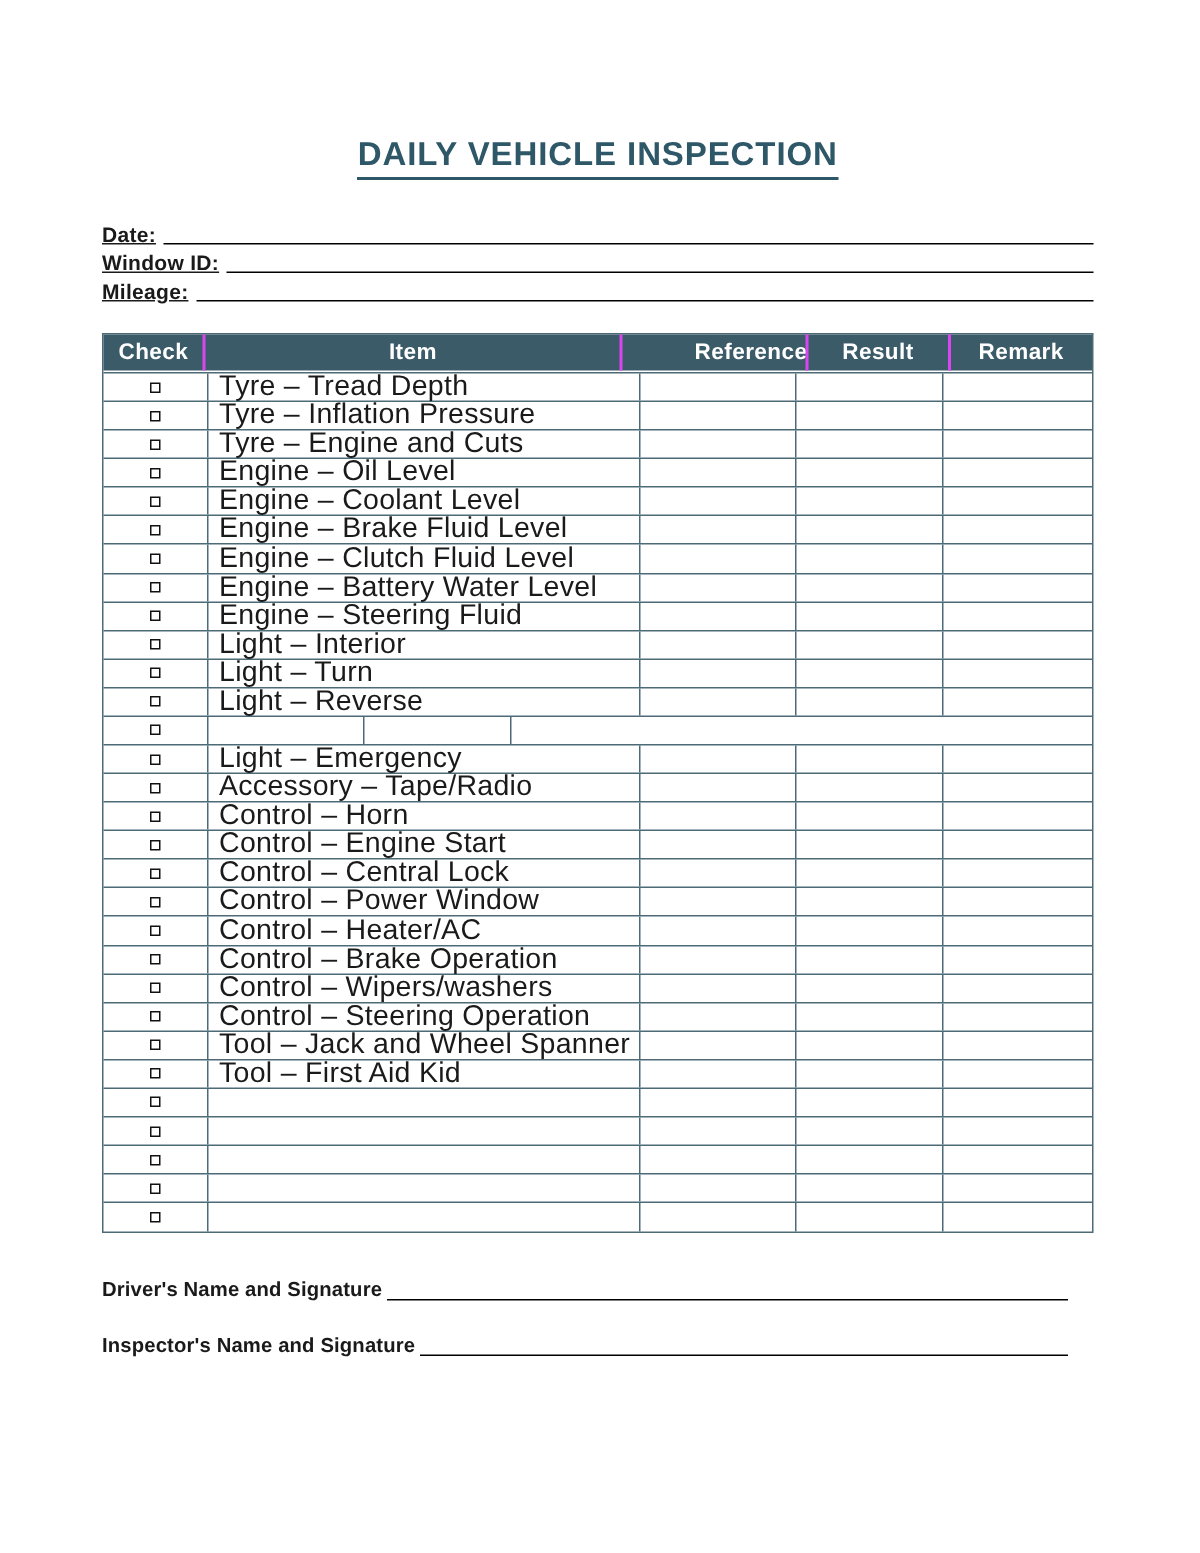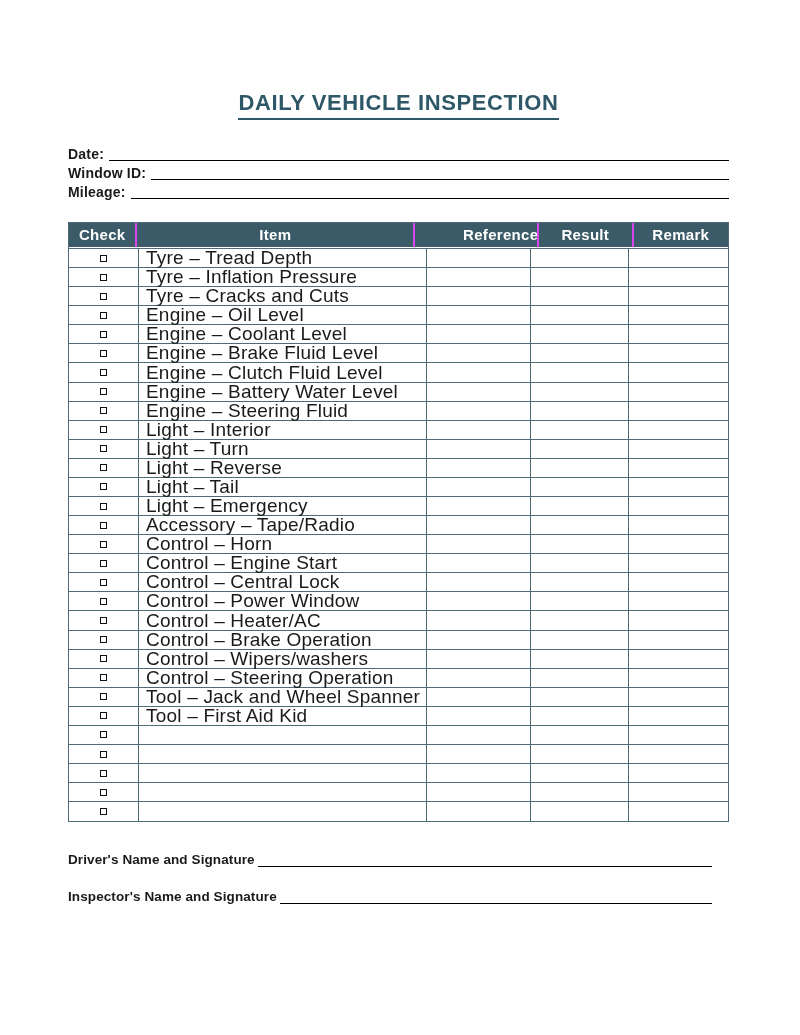--- a/index.html
+++ b/index.html
@@ -20,21 +20,21 @@
     font-size: 22px;
     font-weight: bold;
     letter-spacing: 0.6px;
     color: #2e5768;
     border-bottom: 2.5px solid #2e5768;
     padding-bottom: 2px;
   }
 
   
   .fields { margin-bottom: 19px; }
-  .field-row { display: flex; align-items: flex-start; height: 19px; }
+  .field-row { display: flex; align-items: center; height: 19px; text-decoration: underline; }
   .field-label {
     font-weight: bold; font-size: 14px; white-space: nowrap;
     padding-right: 5px; letter-spacing: 0.2px;
   }
   .field-line { flex: 1; border-bottom: 1.4px solid #000; height: 15px; }
 
   
   .insp-table { width: 661px; border: 1.5px solid #4d6b77; }
   .header-row { display: flex; background: #3c5b69; border-bottom: 1.6px solid #ffffff; }
   .header-cell {
@@ -122,21 +122,21 @@
           </div>
           <div class="t-cell col-item">Tyre – Inflation Pressure</div>
           <div class="t-cell col-ref"></div>
           <div class="t-cell col-result"></div>
           <div class="t-cell col-remark"></div>
         </div>
         <div class="t-row">
           <div class="t-cell col-check">
             <span class="checkbox"></span>
           </div>
-          <div class="t-cell col-item">Tyre – Cracks and Cuts</div>
+          <div class="t-cell col-item">Tyre – Engine and Cuts</div>
           <div class="t-cell col-ref"></div>
           <div class="t-cell col-result"></div>
           <div class="t-cell col-remark"></div>
         </div>
         <div class="t-row">
           <div class="t-cell col-check">
             <span class="checkbox"></span>
           </div>
           <div class="t-cell col-item">Engine – Oil Level</div>
           <div class="t-cell col-ref"></div>
@@ -212,21 +212,20 @@
           </div>
           <div class="t-cell col-item">Light – Reverse</div>
           <div class="t-cell col-ref"></div>
           <div class="t-cell col-result"></div>
           <div class="t-cell col-remark"></div>
         </div>
         <div class="t-row">
           <div class="t-cell col-check">
             <span class="checkbox"></span>
           </div>
-          <div class="t-cell col-item">Light – Tail</div>
           <div class="t-cell col-ref"></div>
           <div class="t-cell col-result"></div>
           <div class="t-cell col-remark"></div>
         </div>
         <div class="t-row">
           <div class="t-cell col-check">
             <span class="checkbox"></span>
           </div>
           <div class="t-cell col-item">Light – Emergency</div>
           <div class="t-cell col-ref"></div>

